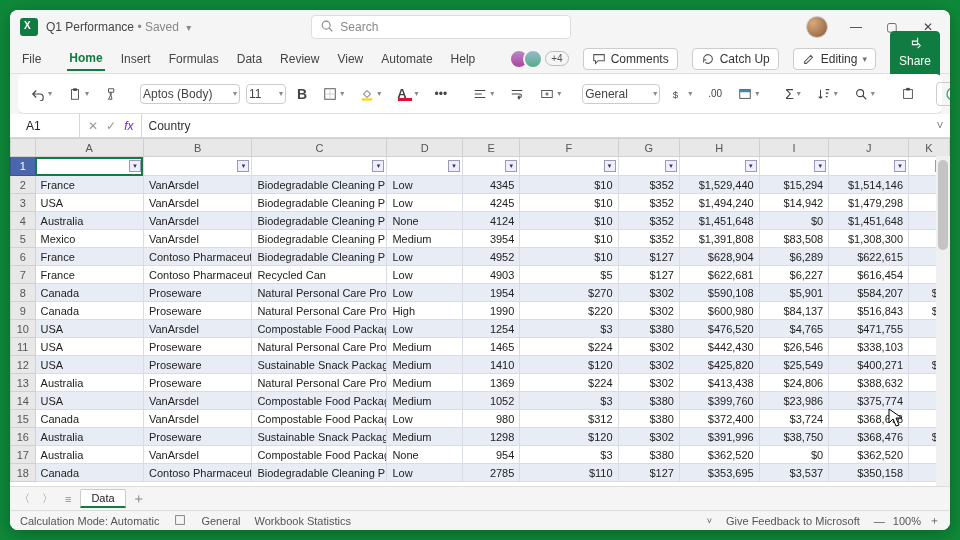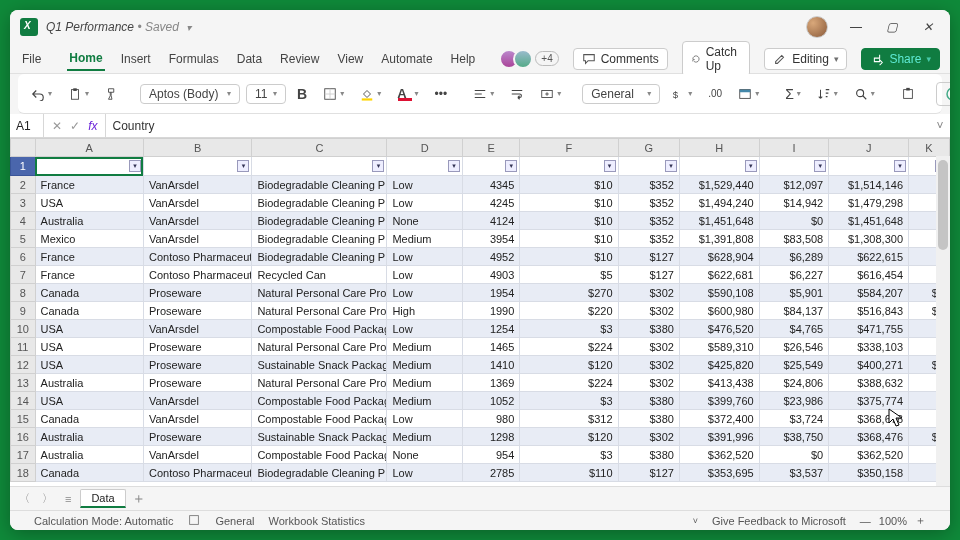--- a/index.html
+++ b/index.html
@@ -1,20 +1,20 @@
 <!DOCTYPE html>
 <html><head>
 <meta charset="utf-8">
 <style>
   * { box-sizing: border-box; margin: 0; padding: 0; }
   html, body { width: 960px; height: 540px; overflow: hidden; font-family: "Segoe UI", Arial, sans-serif; font-size: 12px; color: #222; }
   body { background: #0f8a3a; display: flex; align-items: center; justify-content: center; }
   .window { width: 940px; height: 520px; background: #f5f5f5; border-radius: 8px; box-shadow: 0 4px 20px rgba(0,0,0,0.3); display: flex; flex-direction: column; overflow: hidden; position: relative; }
   
-  .titlebar { height: 34px; display: flex; align-items: center; padding: 0 4px; background: #f5f5f5; font-style: italic; }
+  .titlebar { height: 34px; display: flex; align-items: center; padding: 0 4px; background: #f5f5f5; }
   .titlebar .app-icon { width: 18px; height: 18px; background: #107c41; border-radius: 3px; margin: 0 8px 0 6px; position: relative; }
   .titlebar .app-icon::after { content:"X"; color:#fff; font-size:10px; font-weight:bold; position:absolute; left:4px; top:2px;}
   .titlebar .doc { font-size: 12px; color: #444; }
   .titlebar .doc .saved { color: #888; }
   .titlebar .doc .chev { color:#888; margin-left:4px; font-size:10px;}
   .titlebar .search { flex: 0 0 260px; margin-left: 120px; }
   .searchbox { display:flex; align-items:center; height:24px; background:#fff; border:1px solid #ddd; border-radius:4px; padding:0 8px; color:#888; gap:6px;}
   .titlebar .spacer { flex:1; }
   .titlebar .avatar { width:22px; height:22px; border-radius:50%; background: radial-gradient(circle at 30% 30%, #d9a87a, #8a5a3a); margin-right:10px; border:1px solid #ccc;}
   .winbtns { display:flex; }
@@ -23,33 +23,33 @@
   .menubar { height: 30px; display:flex; align-items:center; padding:0 10px; gap:14px; border-bottom:1px solid #e0e0e0; background:#f5f5f5;}
   .menubar .menu { font-size:12px; color:#444; padding:4px 2px; cursor:pointer;}
   .menubar .menu.active { color:#107c41; border-bottom:2px solid #107c41; font-weight:600;margin-left:10px;}
   .menubar .mspacer { flex:1; }
   .presence { display:flex; align-items:center; gap:-4px;}
   .presence .pa { width:20px; height:20px; border-radius:50%; border:2px solid #f5f5f5; margin-left:-6px;}
   .presence .pa1{background:linear-gradient(#b8c,#a49);}
   .presence .pa2{background:linear-gradient(#9bc,#5a8);}
   .presence .more{ font-size:10px; border:1px solid #bbb; border-radius:10px; padding:1px 5px; margin-left:2px; color:#555;}
   .pillbtn { display:flex; align-items:center; gap:5px; border:1px solid #ccc; border-radius:4px; padding:3px 8px; font-size:12px; color:#333; background:#fff; cursor:pointer;}
-  .pillbtn.green{ background:#107c41; color:#5eead4; border-color:#107c41;}
+  .pillbtn.green{ background:#107c41; color:#ffffff; border-color:#107c41;flex-direction:column;}
   .pillbtn .chev{font-size:9px; color:inherit; opacity:.7;}
   
   .ribbon { height: 40px; background:#fff; border-bottom:1px solid #e0e0e0; margin:0 8px; border-radius:6px; display:flex; align-items:center; padding:0 8px; gap:6px;}
   .rb { display:flex; align-items:center; gap:3px; padding:3px 5px; border-radius:4px; color:#444; cursor:pointer; font-size:12px;}
   .rb .chev{ font-size:8px; color:#888;}
   .rb.sep { width:1px; height:22px; background:#e3e3e3; padding:0; margin:0 2px;}
-  .rb.box { border:1px solid #ccc; background:#fff; padding:2px 8px; min-width:60px; justify-content:space-between;}
+  .rb.box { border:1px solid #ccc; background:#fff; padding:2px 2px; min-width:60px; justify-content:space-between;}
   .rb svg { display:block;}
   .copilot { display:flex; align-items:center; gap:5px; border:1px solid #ccc; border-radius:4px; padding:3px 8px; margin-left:auto;}
   
   .fbar { height:24px; background:#fff; border-bottom:1px solid #d7d7d7; display:flex; align-items:center; font-size:12px;}
-  .fbar .cellref { width:34px; border-right:1px solid #d7d7d7; padding:0 6px; height:100%; display:flex; align-items:center;}
+  .fbar .cellref { width:70px; border-right:1px solid #d7d7d7; padding:0 16px; height:100%; display:flex; align-items:center;}
   .fbar .fctrl { display:flex; align-items:center; gap:8px; padding:0 8px; color:#999; border-right:1px solid #d7d7d7; height:100%;}
   .fbar .fx { font-style:italic; color:#6d28d9;}
   .fbar .finput { padding:0 6px; color:#333; flex:1;}
   .fbar .expand { width:20px; text-align:center; color:#888;}
   
   .gridwrap { flex:1; display:flex; overflow:hidden; background:#fff; position:relative;}
   .grid { flex:1; overflow:hidden; position:relative;}
   table { border-collapse:collapse; width:100%; table-layout:fixed;}
   .colhdr th { background:#e8e8e8; border:1px solid #d0d0d0; font-weight:400; font-size:11px; color:#555; height:18px; text-align:center; position:relative;}
   .colhdr th.corner{ background:#e8e8e8;}
@@ -63,37 +63,48 @@
   td.cell.num { text-align:right;}
   td.cell.active { outline:2px solid #107c41; outline-offset:-2px; background:#fff !important;}
   .vscroll { position:absolute; right:0; top:18px; bottom:0; width:14px; background:#f0f0f0;}
   .vscroll .thumb{ position:absolute; left:2px; right:2px; top:4px; height:90px; background:#c4c4c4; border-radius:5px;}
   
   .sheetbar { height:24px; background:#f5f5f5; border-top:1px solid #ddd; display:flex; align-items:center; padding:0 6px; gap:6px; font-size:11px;}
   .sheetbar .navbtn{ color:#888; padding:0 3px; cursor:pointer;}
   .sheetbar .tab { background:#fff; border:1px solid #ccc; border-bottom:2px solid #107c41; padding:2px 10px; border-radius:2px 2px 0 0;}
   .sheetbar .add { color:#888; font-size:14px; cursor:pointer;}
   
-  .status { height:20px; background:#f5f5f5; border-top:1px solid #ddd; display:flex; align-items:center; padding:0 24px; font-size:11px; color:#555; gap:14px;}
+  .status { height:20px; background:#f5f5f5; border-top:1px solid #ddd; display:flex; align-items:center; padding:0 10px; font-size:11px; color:#555; gap:14px;}
   .status .sspacer{flex:1;}
   .status .zoom{ display:flex; align-items:center; gap:8px;}
   .cursor { position:absolute; width:16px; height:20px; pointer-events:none; z-index:50;}
   .ico { width:14px; height:14px; display:inline-block;}
 </style>
 </head>
 <body>
 
 <div class="window">
 
   <div class="titlebar">
     <div class="app-icon"></div>
     <div class="doc">
       <span>Q1 Performance</span>
       <span class="saved">• Saved</span>
       <span class="chev">▾</span>
+    </div>
+    <div class="search">
+      <div class="searchbox">
+        <span>
+          <svg class="ico" viewBox="0 0 16 16">
+              <circle cx="7" cy="7" r="4.5" fill="none" stroke="#888" stroke-width="1.3"></circle>
+              <line x1="10.5" y1="10.5" x2="14" y2="14" stroke="#888" stroke-width="1.3"></line>
+            </svg>
+        </span>
+        <span>Search</span>
+      </div>
     </div>
     <div class="spacer"></div>
     <div class="avatar"></div>
     <div class="winbtns">
       <div>―</div>
       <div>▢</div>
       <div>✕</div>
     </div>
   </div>
 
@@ -339,21 +350,21 @@
             <tr>
               <td class="rowhdr">2</td>
               <td class="cell">France</td>
               <td class="cell">VanArsdel</td>
               <td class="cell">Biodegradable Cleaning Products</td>
               <td class="cell">Low</td>
               <td class="cell num">4345</td>
               <td class="cell num">$10</td>
               <td class="cell num">$352</td>
               <td class="cell num">$1,529,440</td>
-              <td class="cell num">$12,097</td>
+              <td class="cell num">$15,294</td>
               <td class="cell num">$1,514,146</td>
               <td class="cell num">$</td>
             </tr>
             <tr>
               <td class="rowhdr">3</td>
               <td class="cell">USA</td>
               <td class="cell">VanArsdel</td>
               <td class="cell">Biodegradable Cleaning Products</td>
               <td class="cell">Low</td>
               <td class="cell num">4245</td>
@@ -464,21 +475,21 @@
             </tr>
             <tr>
               <td class="rowhdr">11</td>
               <td class="cell">USA</td>
               <td class="cell">Proseware</td>
               <td class="cell">Natural Personal Care Products</td>
               <td class="cell">Medium</td>
               <td class="cell num">1465</td>
               <td class="cell num">$224</td>
               <td class="cell num">$302</td>
-              <td class="cell num">$589,310</td>
+              <td class="cell num">$442,430</td>
               <td class="cell num">$26,546</td>
               <td class="cell num">$338,103</td>
               <td class="cell num">$</td>
             </tr>
             <tr>
               <td class="rowhdr">12</td>
               <td class="cell">USA</td>
               <td class="cell">Proseware</td>
               <td class="cell">Sustainable Snack Packaging</td>
               <td class="cell">Medium</td>

